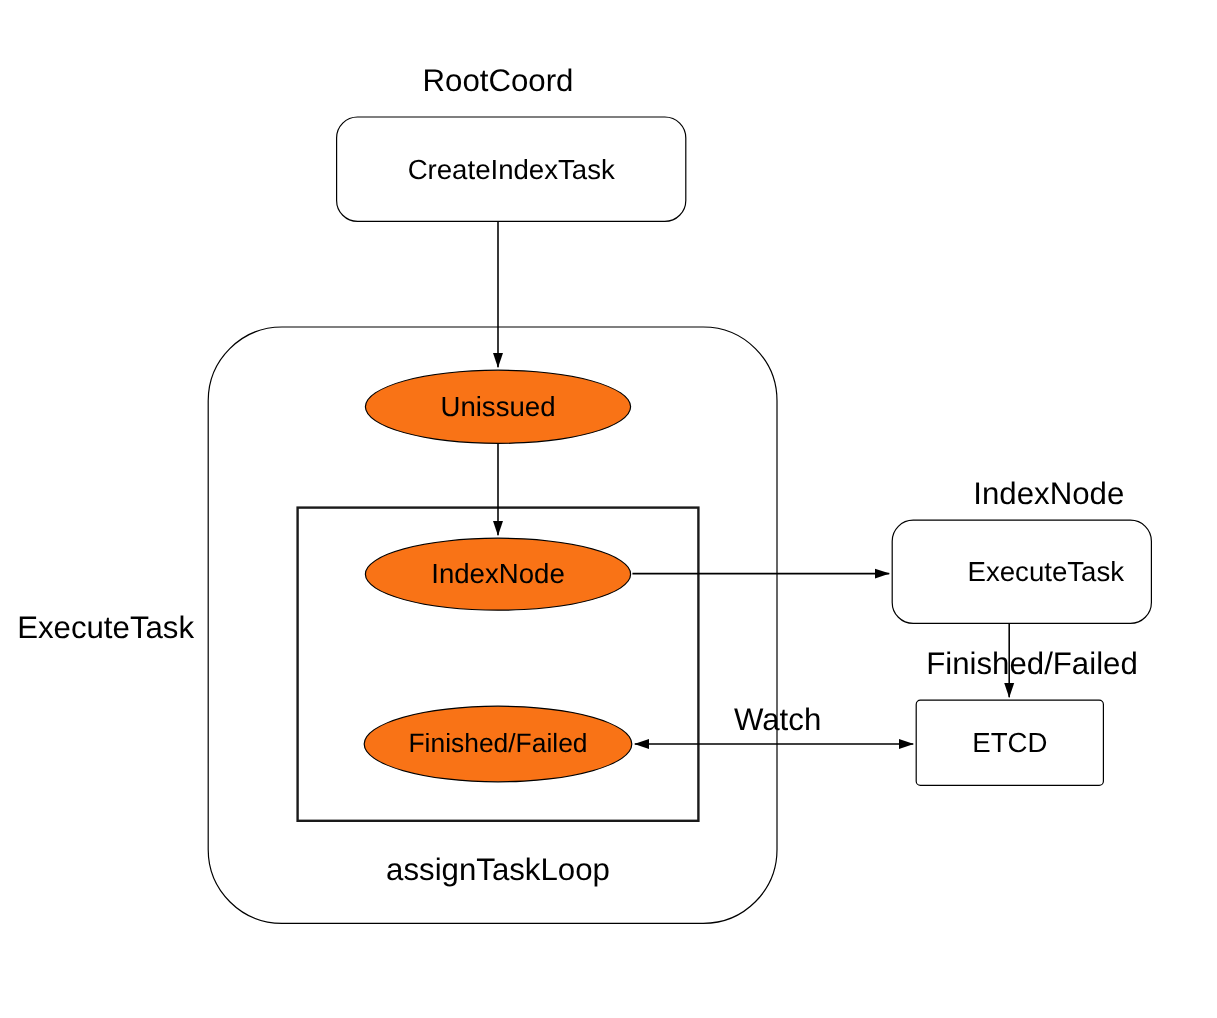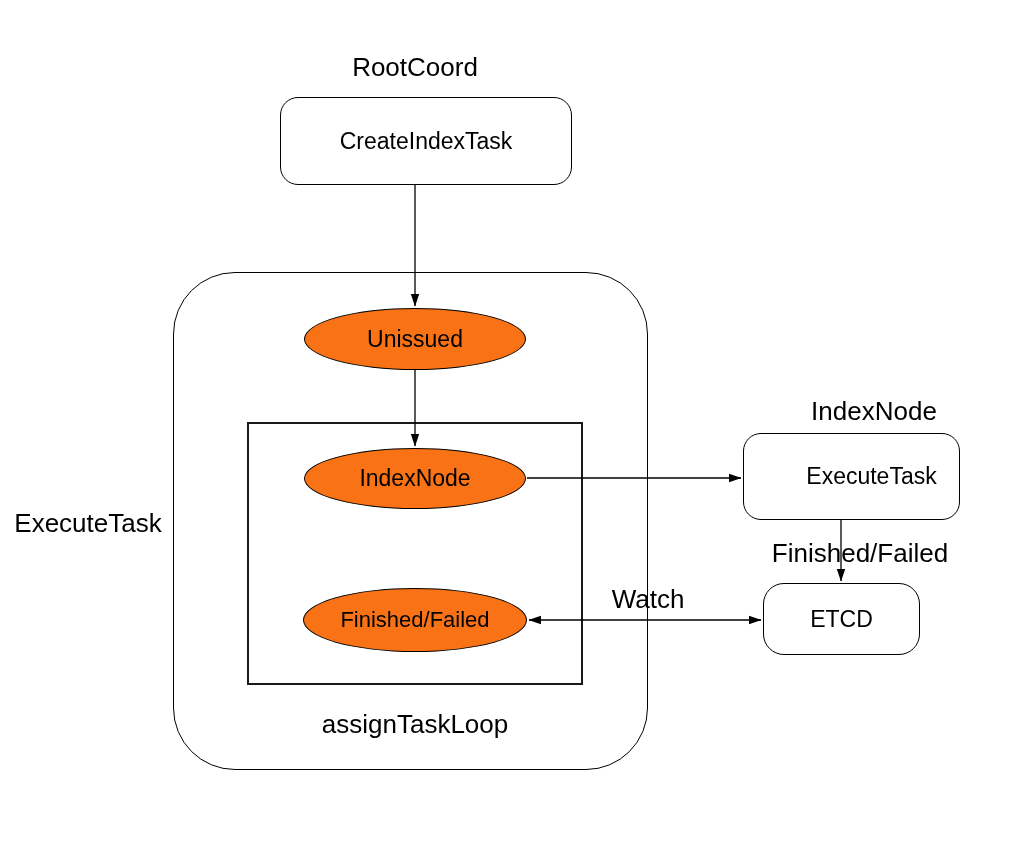--- a/index.html
+++ b/index.html
@@ -43,21 +43,21 @@
   .node-ellipse {
     border: 1px solid #000000;
     border-radius: 50%;
     background: #f97316;
     display: flex;
     align-items: center;
     justify-content: center;
     font-size: 23px;
     white-space: nowrap;
   }
-  .etcd-box { border-radius: 21px; }
+  .etcd-box { border-radius: 4px; }
 
   
   .diagram-label {
     font-size: 26px;
     text-align: center;
     white-space: nowrap;
     line-height: 1.2;
     background: transparent;
   }
 

